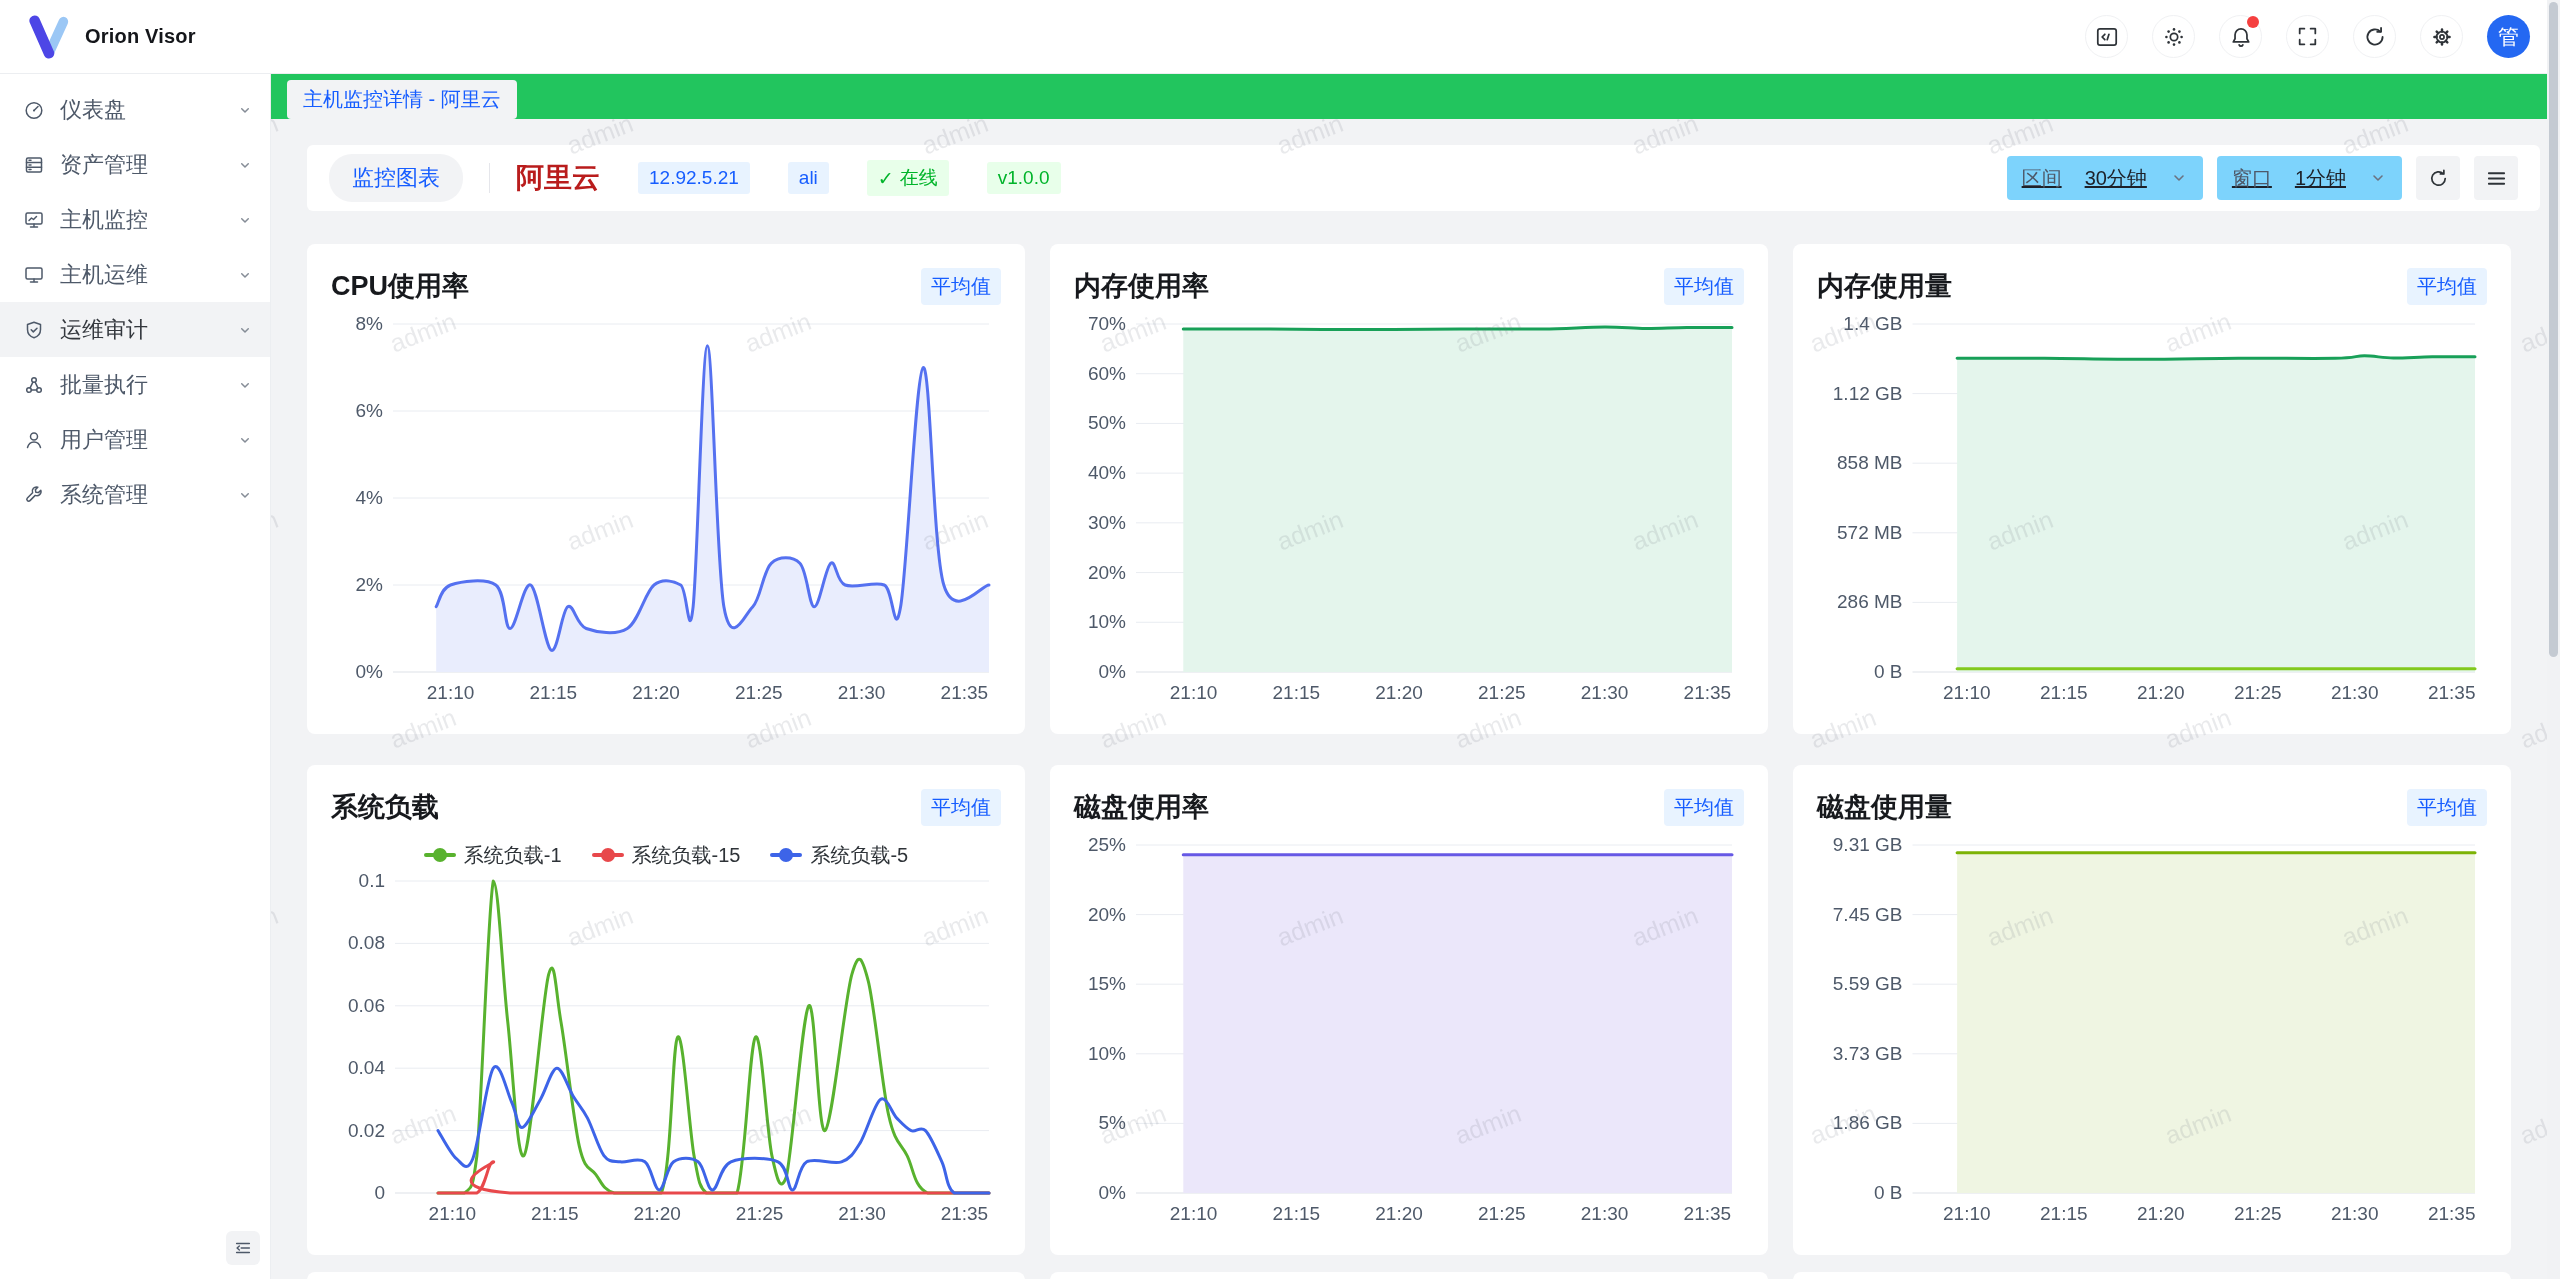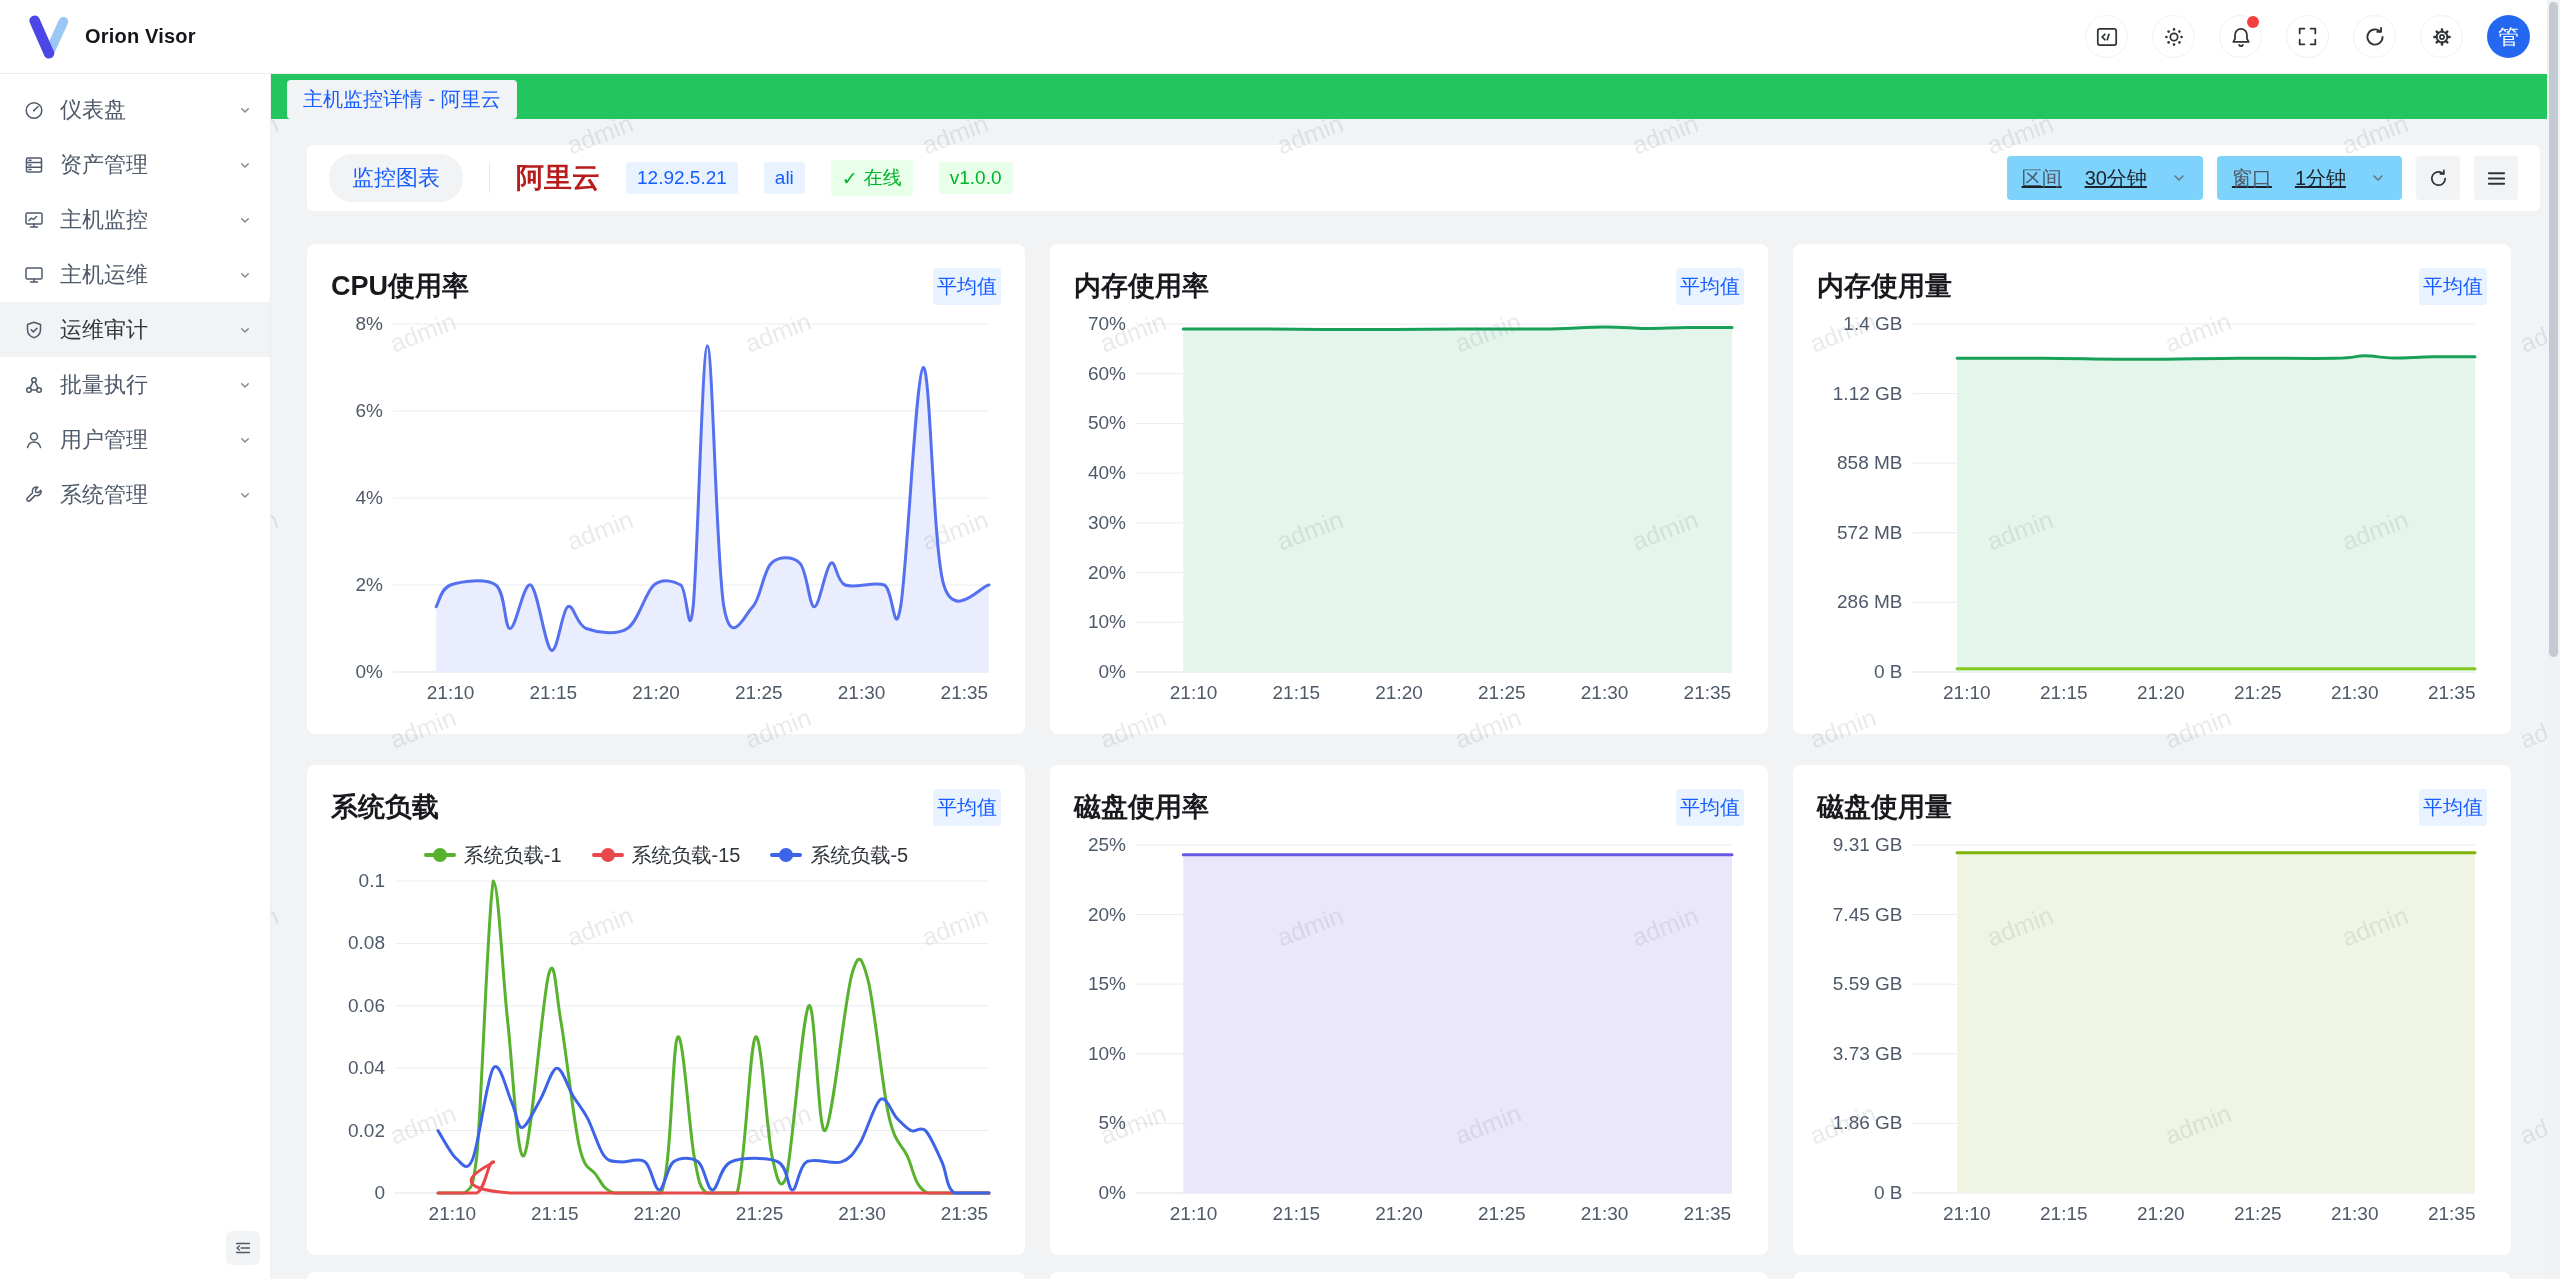--- a/index.html
+++ b/index.html
@@ -38,35 +38,35 @@
   .tabbar { height:45px; background:#22c55e; display:flex; align-items:flex-end; padding-left:16px; }
   .tab { background:#f2f3f5; color:#165dff; font-size:20px; padding:6px 16px; border-radius:4px; cursor:pointer; }
   .content { padding:26px 0 0 36px; }
   
   .toolbar { height:66px; background:#fff; border-radius:6px; margin-right:20px;
     display:flex; align-items:center; justify-content:space-between; padding:0 22px; }
   .tb-left { display:flex; align-items:center; gap:26px; }
   .pill { background:#f2f3f5; color:#165dff; font-size:22px; padding:9px 23px; border-radius:23px; cursor:pointer; }
   .vdiv { width:1px; height:30px; background:#e5e6eb; }
   .host-name { font-size:28px; font-weight:700; color:#b91c1c; }
-  .tag { font-size:19px; padding:5px 11px; border-radius:3px; white-space:nowrap; }
+  .tag { font-size:19px; padding:5px 11px; border-radius:3px; white-space:nowrap;margin-left:12px; }
   .tag.blue { background:#e8f3ff; color:#165dff; }
   .tag.green { background:#e8ffea; color:#00b42a; display:flex; align-items:center; gap:6px; }
   .tb-right { display:flex; align-items:center; gap:14px; }
   .select { background:#7dd3fc; border-radius:4px; height:44px; display:flex; align-items:center;
     gap:23px; padding:0 15px; font-size:20px; cursor:pointer;text-decoration:underline; }
   .select .sl { color:#4e5969; } .select .sv { color:#1d2129; }
   .iconbtn { width:44px; height:44px; background:#f2f3f5; border-radius:4px;
     display:flex; align-items:center; justify-content:center; cursor:pointer; }
   
   .cards { margin:33px 49px 0 0; display:grid; grid-template-columns:repeat(3,1fr); gap:31px 25px; }
   .card { background:#fff; border-radius:8px; height:490px; padding:20px 24px; }
   .card-head { display:flex; justify-content:space-between; align-items:center; height:44px; }
   .card-title { font-size:27px; font-weight:700; color:#17191d; }
-  .card-badge { background:#e8f3ff; color:#165dff; font-size:20px; padding:5px 4px; border-radius:4px; }
+  .card-badge { background:#e8f3ff; color:#165dff; font-size:20px; padding:5px 10px; border-radius:4px; }
   .chart-host { margin-top:2px; }
   .chart-host svg text { font-size:19px; fill:#4e5969; font-family:"Liberation Sans","DejaVu Sans",sans-serif; }
   .chart-legend { height:36px; display:flex; justify-content:center; align-items:center; gap:30px;
     font-size:20px; color:#2e3338; }
   .lg-item { display:flex; align-items:center; gap:8px; cursor:pointer;margin-top:16px; }
   .lg-mark { position:relative; width:32px; height:14px; }
   .lg-mark .bar { position:absolute; left:0; top:5px; width:32px; height:4px; border-radius:2px; }
   .lg-mark .dot { position:absolute; left:9px; top:0; width:14px; height:14px; border-radius:50%; }
   .peek-row { margin:17px 49px 0 0; display:grid; grid-template-columns:repeat(3,1fr); gap:25px; }
   .peek { height:24px; background:#fff; border-radius:8px 8px 0 0; }

